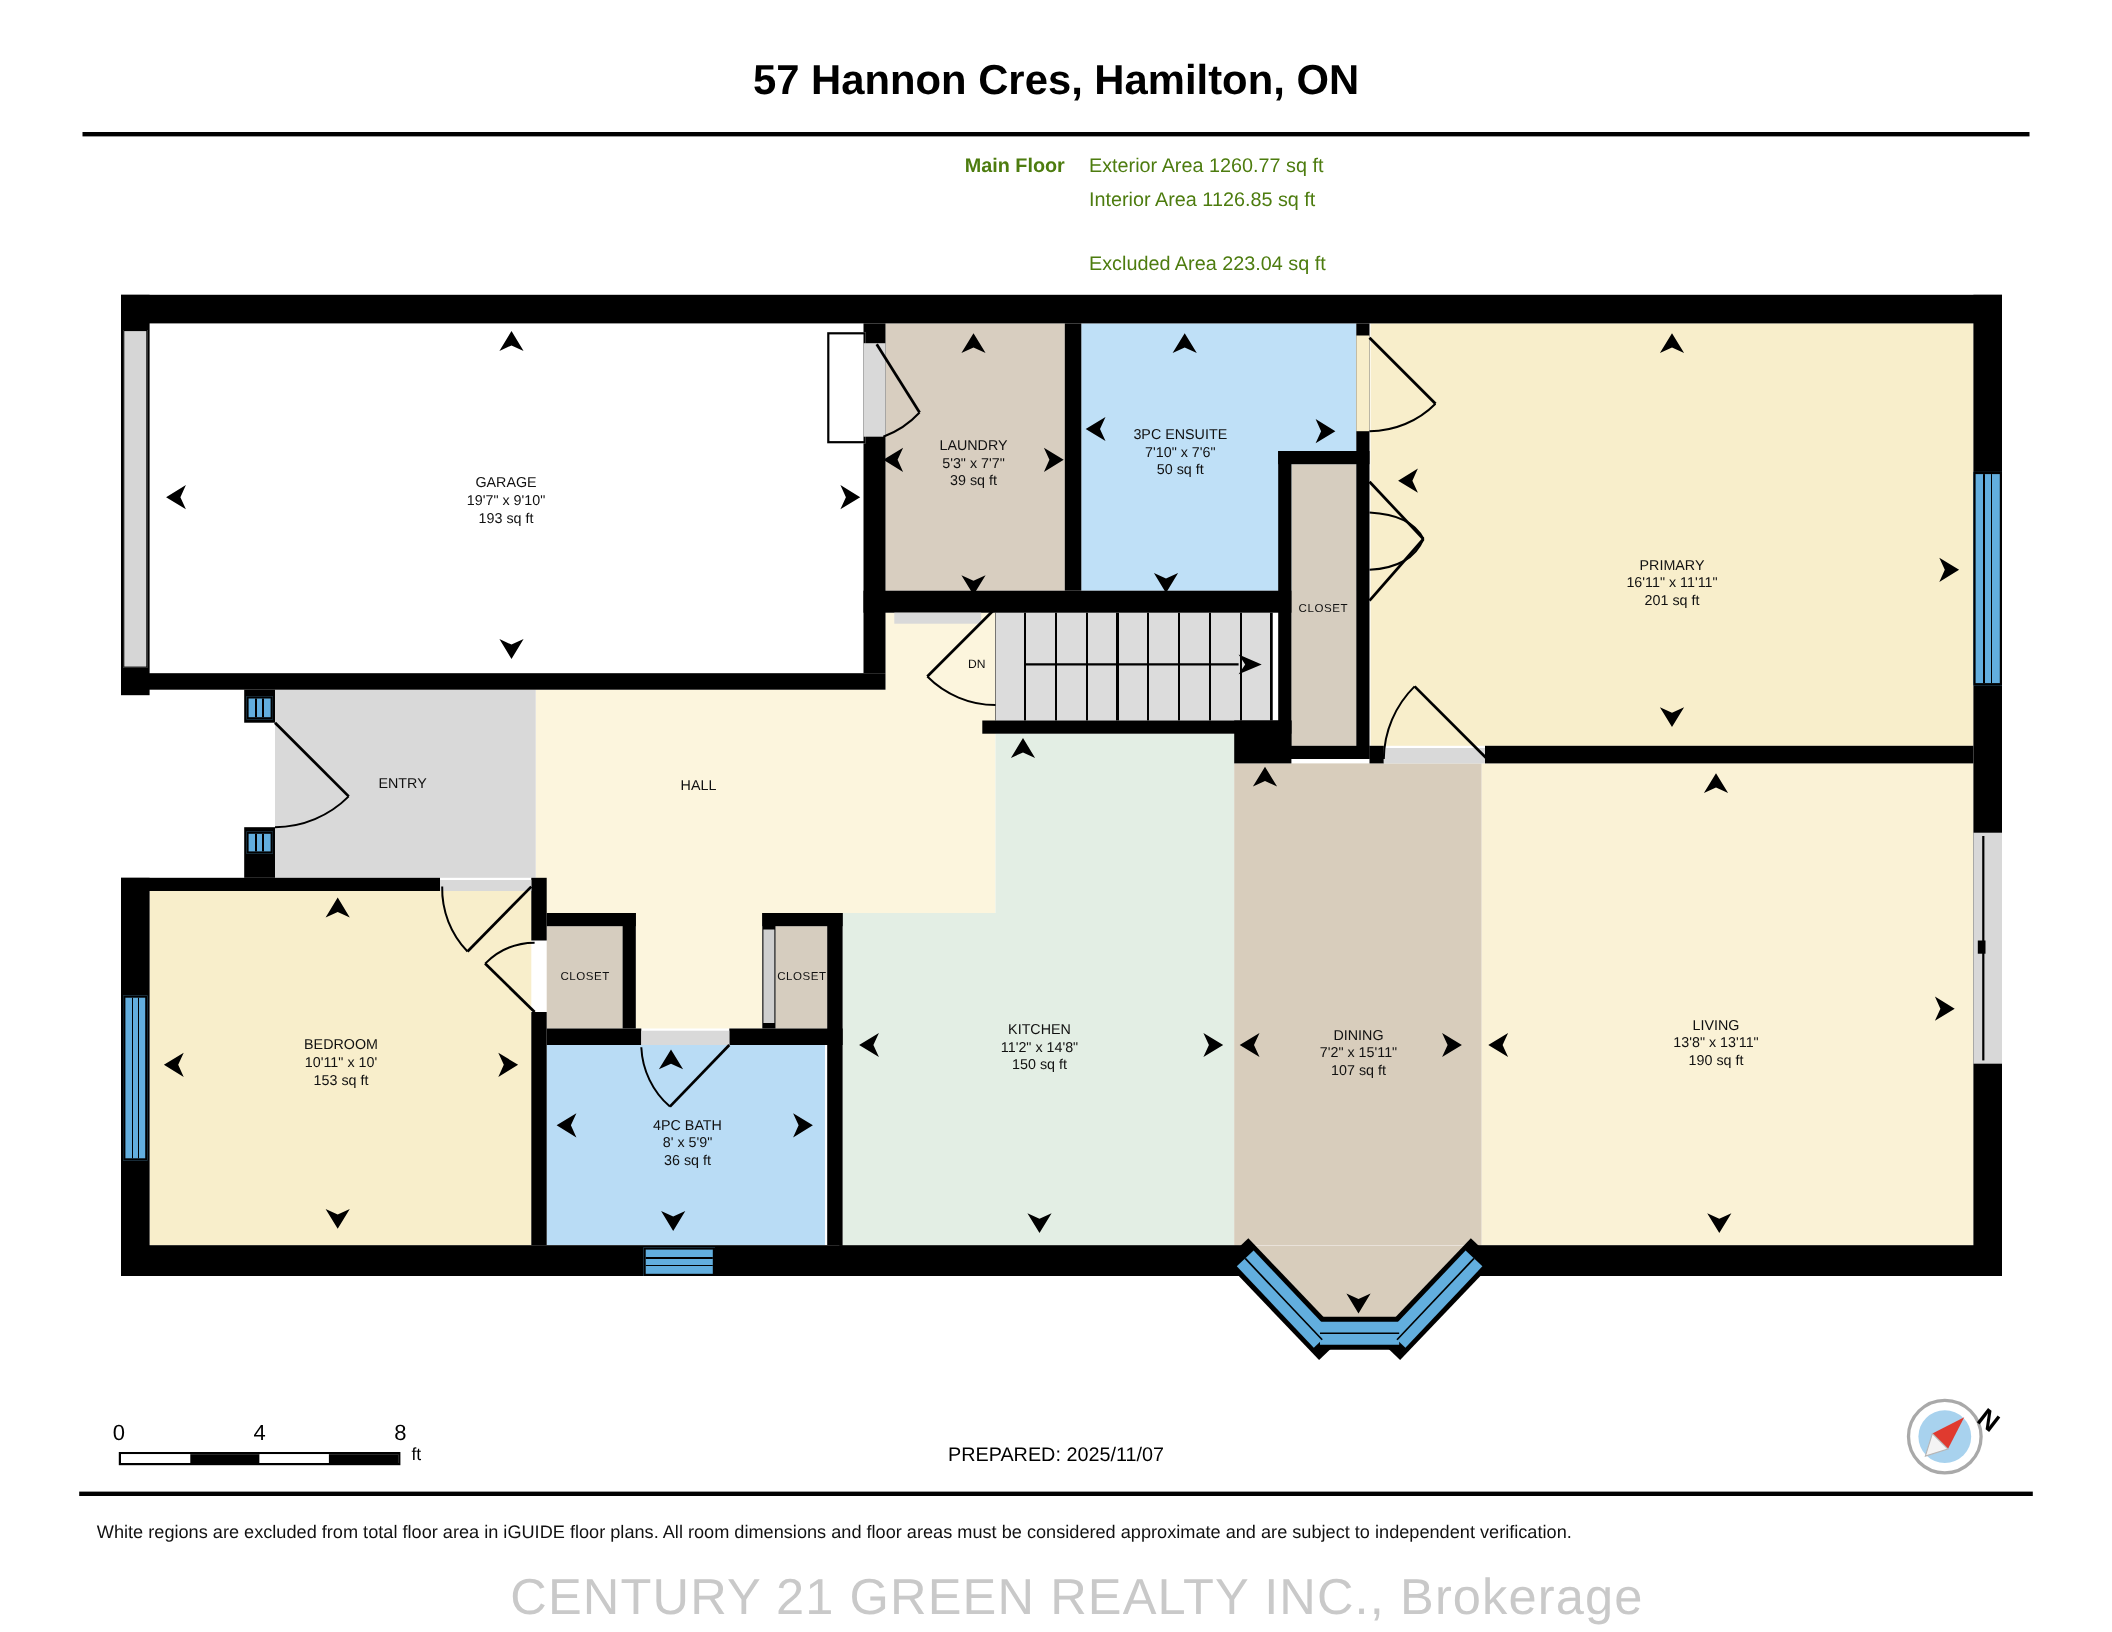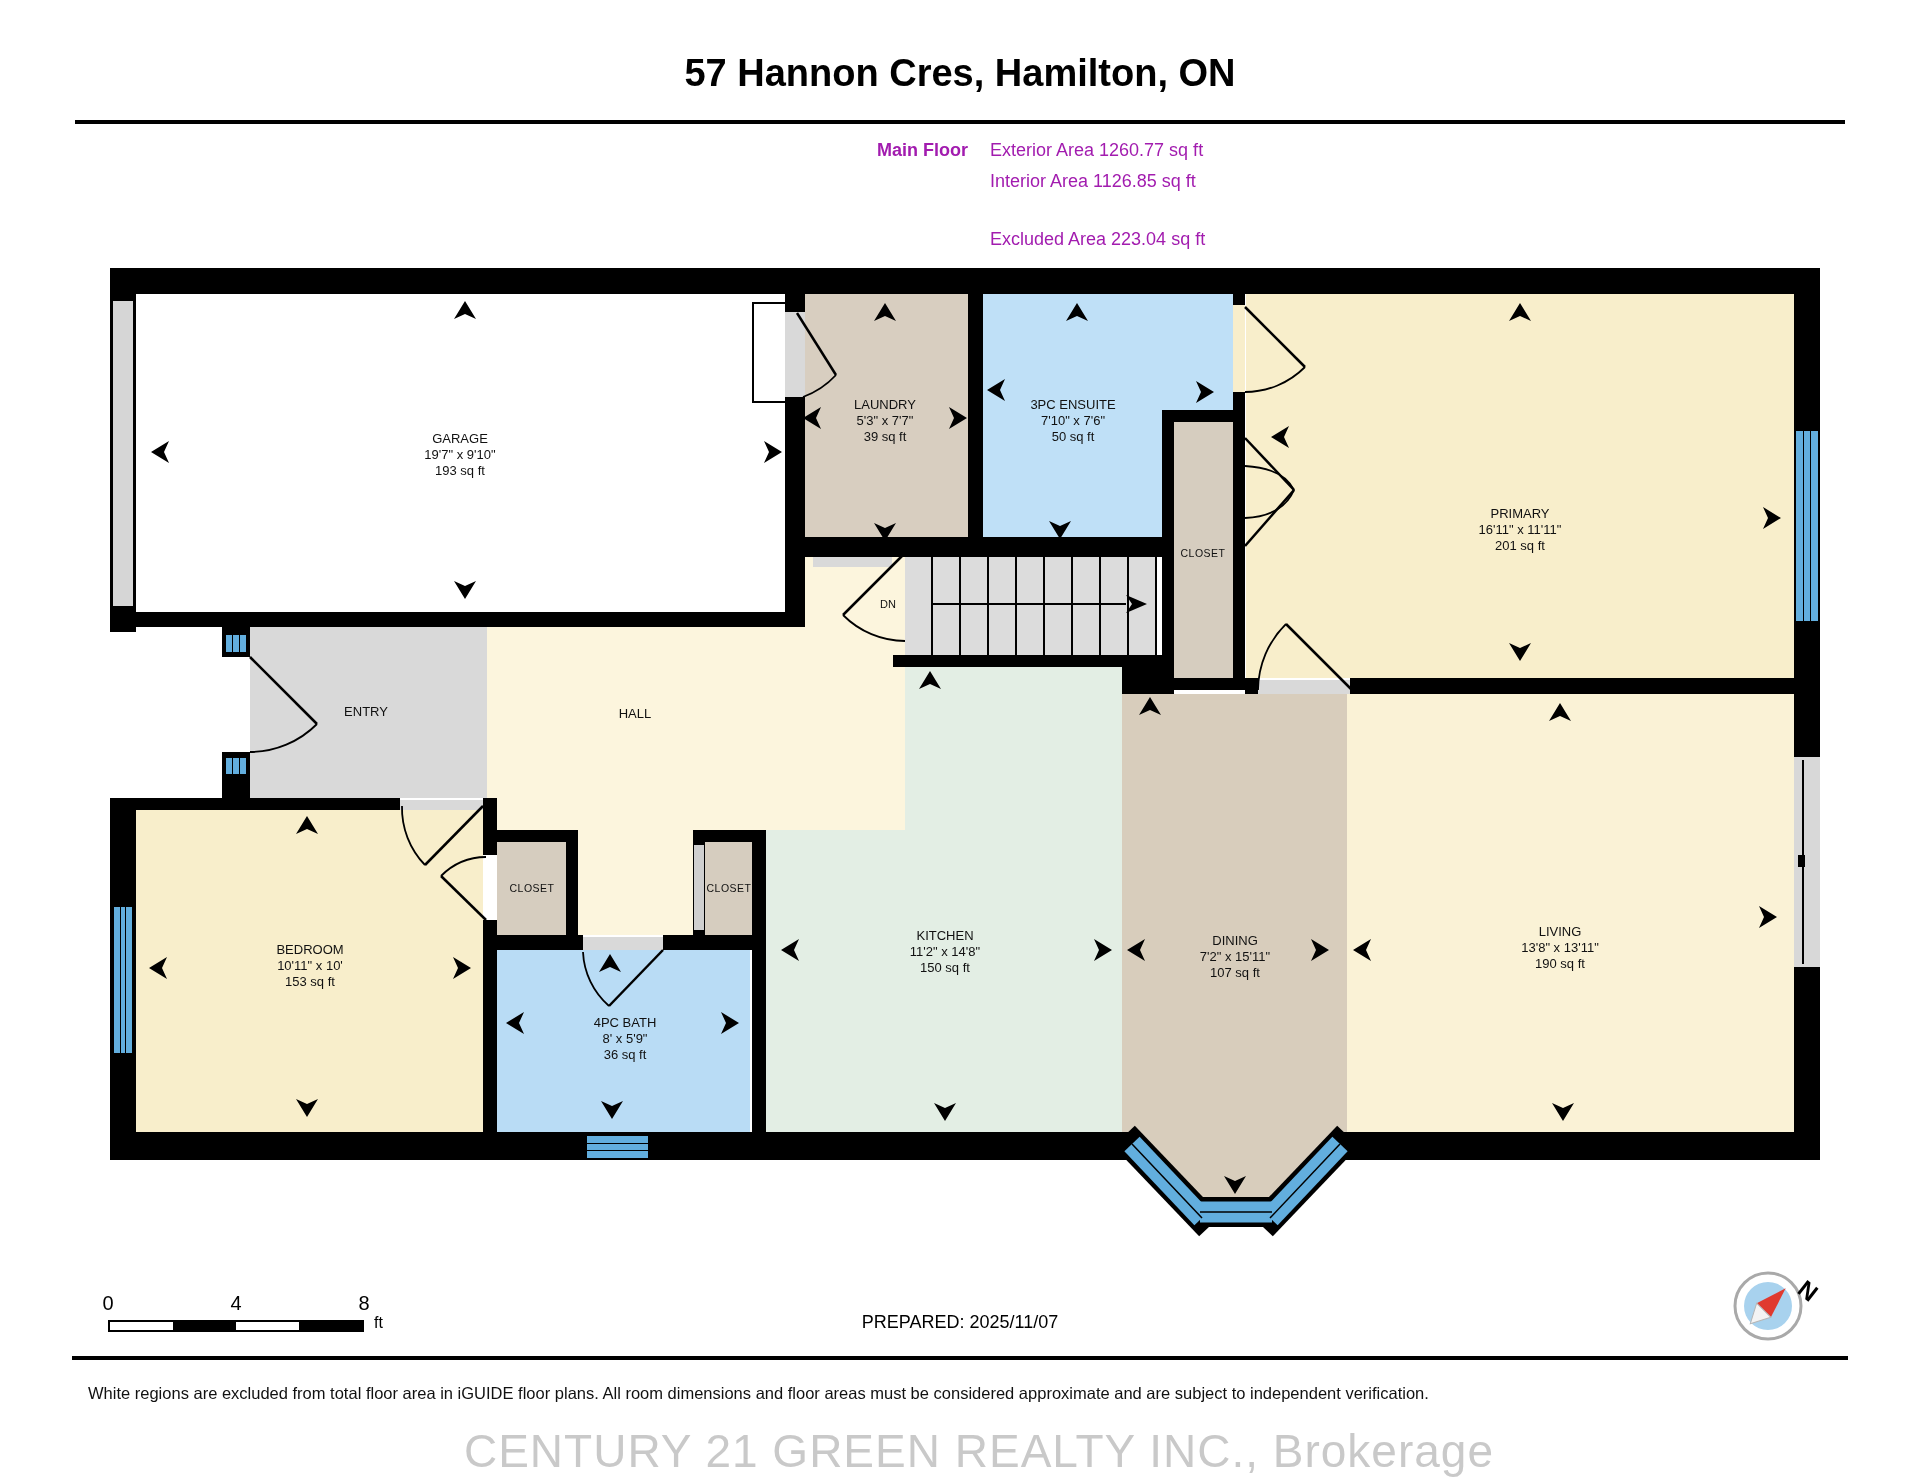--- a/index.html
+++ b/index.html
@@ -14,21 +14,21 @@
   .lbl.dn{font-size:11px;}
   .win{position:absolute;background:#62aede;border:2px solid #000;box-sizing:border-box;}
   .win-v{background-image:linear-gradient(90deg,transparent 0 31%,#000 31% 37%,transparent 37% 63%,#000 63% 69%,transparent 69%);}
   .win-h{background-image:linear-gradient(180deg,transparent 0 31%,#000 31% 37%,transparent 37% 63%,#000 63% 69%,transparent 69%);}
   .stairs{position:absolute;background-color:#dcdcdc;
           background-image:repeating-linear-gradient(90deg,transparent 0 26px,#000 26px 28px);}
   .thresh{position:absolute;background:#d9d9d9;}
   #title{position:absolute;top:52px;left:0;width:100%;text-align:center;
          font-size:38px;font-weight:bold;color:#000;}
   .hrule{position:absolute;background:#000;}
-  .hstat{position:absolute;font-size:18px;color:#a21caf;white-space:nowrap;}
+  .hstat{position:absolute;font-size:18px;color:#4d7c0f;white-space:nowrap;}
   #floorLabel{font-weight:bold;}
   #scaleBar{position:absolute;left:108px;top:1320px;width:256px;height:12px;
             border:2px solid #000;box-sizing:border-box;display:flex;}
   #scaleBar div{height:100%;}
   .scaleTick{position:absolute;top:1292px;font-size:20px;color:#000;transform:translateX(-50%);}
   #scaleUnit{position:absolute;left:374px;top:1314px;font-size:16px;color:#000;}
   #prepared{position:absolute;left:0;top:1312px;width:100%;text-align:center;font-size:18px;color:#000;}
   #disclaimer{position:absolute;left:88px;top:1384px;font-size:16.5px;color:#111;}
   #watermark{position:absolute;left:0;top:1424px;width:100%;text-align:center;
              font-size:46px;color:#bcbcbc;opacity:.8;letter-spacing:1px;white-space:nowrap;margin-left:19px;}
@@ -214,21 +214,21 @@
   <div class="lbl" style="left:460px;top:455px;">
     <div>GARAGE</div>
     <div>19'7" x 9'10"</div>
     <div>193 sq ft</div>
   </div>
   <div class="lbl" style="left:885px;top:421px;">
     <div>LAUNDRY</div>
     <div>5'3" x 7'7"</div>
     <div>39 sq ft</div>
   </div>
-  <div class="lbl" style="left:1073px;top:421px;">
+  <div class="lbl" style="left:1073px;top:411px;">
     <div>3PC ENSUITE</div>
     <div>7'10" x 7'6"</div>
     <div>50 sq ft</div>
   </div>
   <div class="lbl" style="left:1520px;top:530px;">
     <div>PRIMARY</div>
     <div>16'11" x 11'11"</div>
     <div>201 sq ft</div>
   </div>
   <div class="lbl small" style="left:1203px;top:553px;">CLOSET</div>

